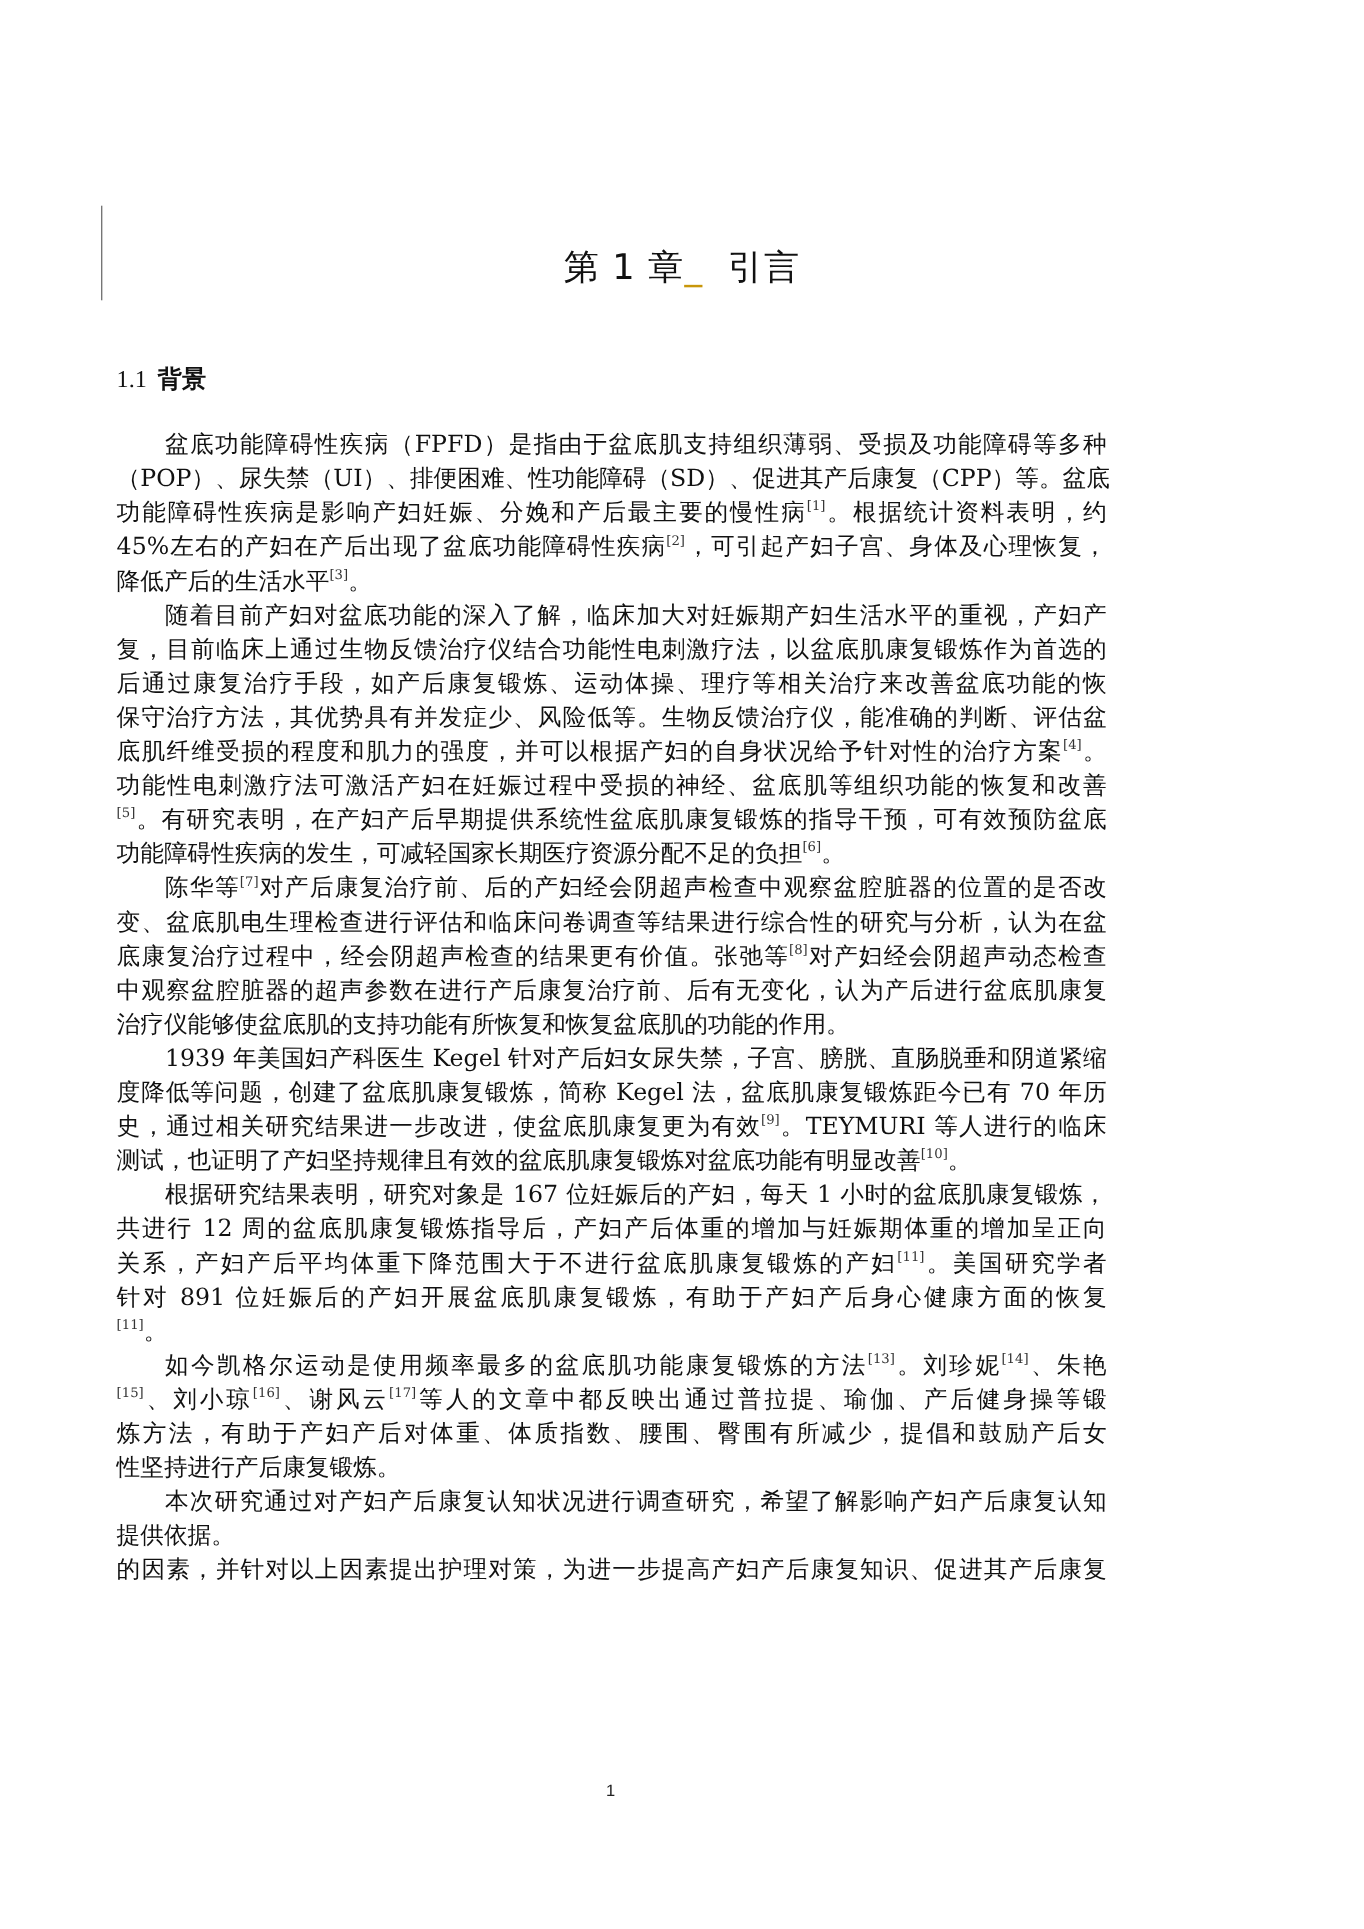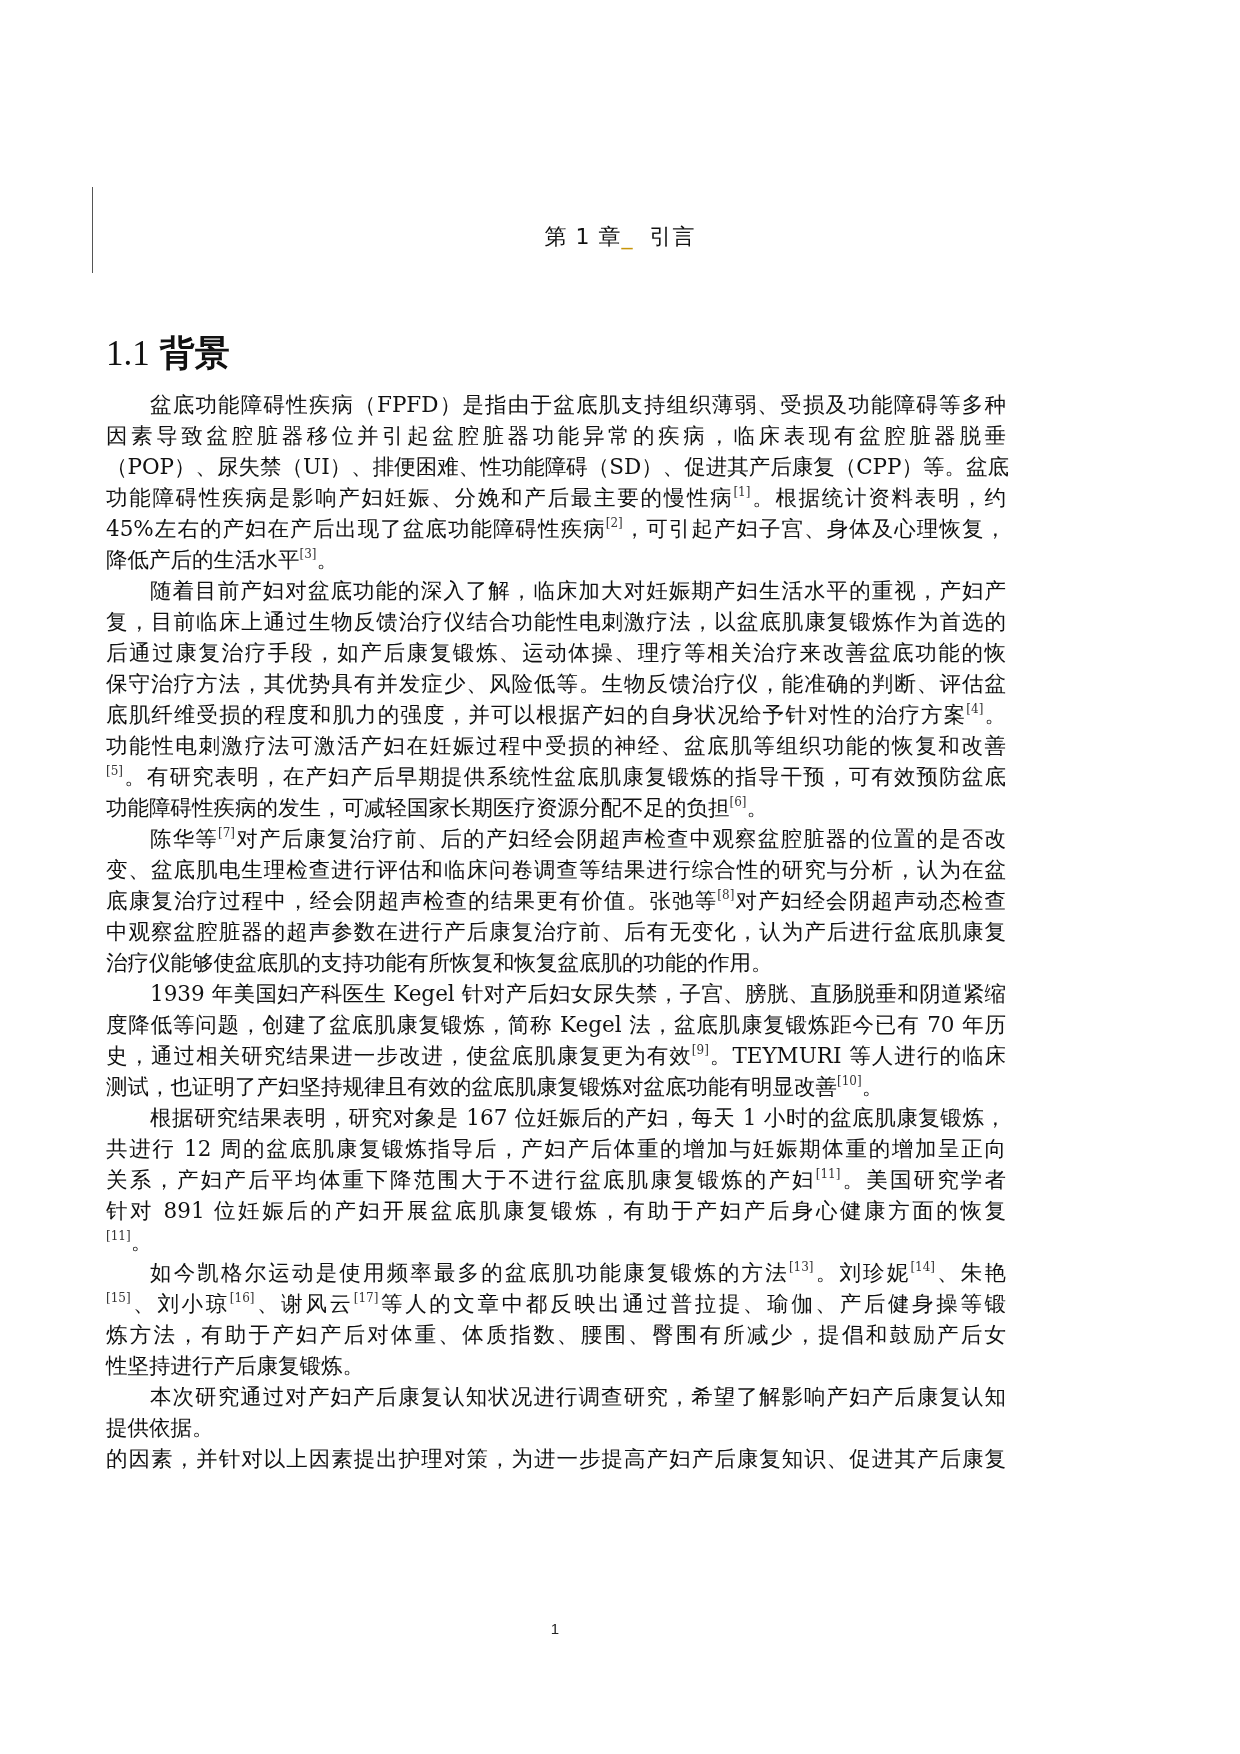--- a/index.html
+++ b/index.html
@@ -1,23 +1,23 @@
 <!DOCTYPE html>
 <html><head>
 <meta charset="utf-8">
 <style>
   html, body { margin: 0; padding: 0; background: #ffffff; }
   body { width: 1240px; height: 1754px; position: relative; overflow: hidden;
          font-family: "DejaVu Serif", "Liberation Serif", serif; color: #111; }
   .page { position: absolute; left: 0; top: 0; width: 1240px; height: 1754px; background: #fff; }
   .change-bar { position: absolute; left: 92px; top: 187px; width: 1px; height: 86px; background: #555; }
   .chapter-title { position: absolute; left: 0; width: 1240px; top: 222px; text-align: center;
-         font-family: "DejaVu Sans", "Liberation Sans", sans-serif; font-size: 22px; color: #111; letter-spacing: 1px; }
+         font-family: "DejaVu Sans", "Liberation Sans", sans-serif; font-size: 32px; color: #111; letter-spacing: 1px; }
   .chapter-title .us { color: #c8960a; }
-  .section-heading { position: absolute; left: 106px; top: 330px; font-size: 35px;
+  .section-heading { position: absolute; left: 106px; top: 330px; font-size: 22px;
          font-family: "Liberation Serif", "DejaVu Serif", serif; color: #111; }
   .section-heading .hz { font-family: "DejaVu Sans", "Liberation Sans", sans-serif; font-weight: bold; margin-left: 10px; }
   .body { position: absolute; left: 106px; top: 389px; width: 900px; }
   .line { height: 31px; line-height: 31px; font-size: 21.5px; white-space: nowrap;
           text-align: justify; text-align-last: justify; }
   .line.last { text-align-last: left; }
   .line.indent { padding-left: 44px; }
   sup { font-size: 12px; vertical-align: 9px; line-height: 0; color: #333; }
   .page-number { position: absolute; top: 1620px; left: 540px; width: 30px; text-align: center;
           font-family: "Liberation Sans", "DejaVu Sans", sans-serif; font-size: 15px; color: #222; }
@@ -32,21 +32,20 @@
     <span>第 1 章</span><span class="us">_</span>&nbsp;&nbsp;<span>引言</span>
   </div>
 
   <div class="section-heading">
     <span>1.1</span><span class="hz">背景</span>
   </div>
 
   <div class="body" id="body">
       <div>
         <div class="line indent">盆底功能障碍性疾病（FPFD）是指由于盆底肌支持组织薄弱、受损及功能障碍等多种</div>
-        <div class="line">因素导致盆腔脏器移位并引起盆腔脏器功能异常的疾病，临床表现有盆腔脏器脱垂</div>
         <div class="line">（POP）、尿失禁（UI）、排便困难、性功能障碍（SD）、促进其产后康复（CPP）等。盆底</div>
         <div class="line">功能障碍性疾病是影响产妇妊娠、分娩和产后最主要的慢性病<sup>[1]</sup>。根据统计资料表明，约</div>
         <div class="line">45%左右的产妇在产后出现了盆底功能障碍性疾病<sup>[2]</sup>，可引起产妇子宫、身体及心理恢复，</div>
         <div class="line last">降低产后的生活水平<sup>[3]</sup>。</div>
       </div>
       <div>
         <div class="line indent">随着目前产妇对盆底功能的深入了解，临床加大对妊娠期产妇生活水平的重视，产妇产</div>
         <div class="line">复，目前临床上通过生物反馈治疗仪结合功能性电刺激疗法，以盆底肌康复锻炼作为首选的</div>
         <div class="line">后通过康复治疗手段，如产后康复锻炼、运动体操、理疗等相关治疗来改善盆底功能的恢</div>
         <div class="line">保守治疗方法，其优势具有并发症少、风险低等。生物反馈治疗仪，能准确的判断、评估盆</div>

